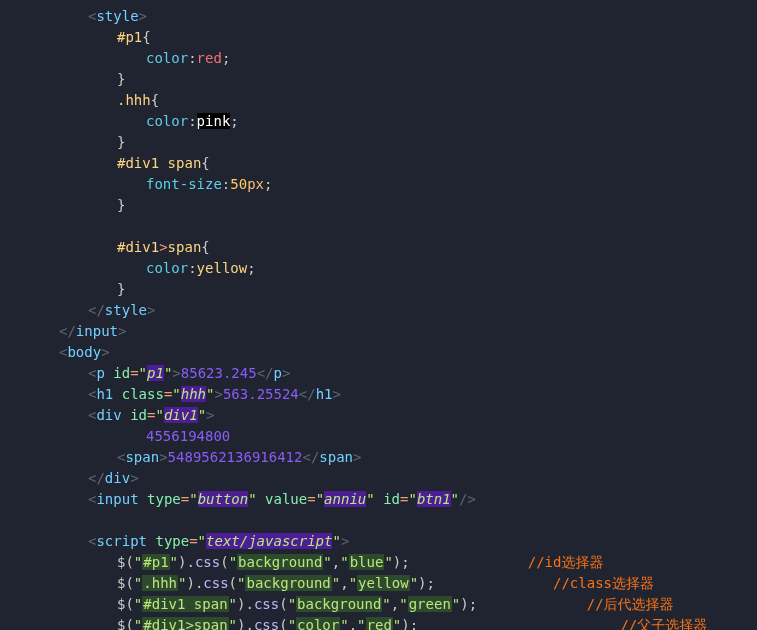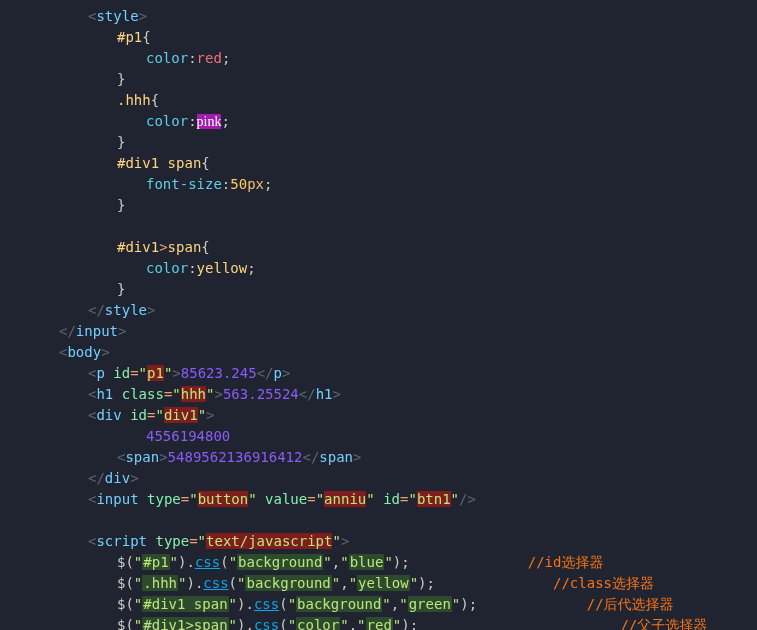--- a/index.html
+++ b/index.html
@@ -16,37 +16,37 @@
       padding: 6px 0 40px 30px;
       position: relative;
     }
     .code-line {
       white-space: pre;
     }
     .tag-bracket { color: #5c6773; }
     .tag-name { color: #73d0ff; text-align: right; }
     .attr-name { color: #86efac; }
     .attr-value { color: #bae67e; }
-    .attr-value-bg { background: #7f1d1d; }
+    .attr-value-bg { background: #4c1d95; font-style: italic; }
     .text-content { color: #8b5cf6; }
     .css-selector-id { color: #ffd580; }
     .css-selector-class { color: #ffd580; }
     .css-prop { color: #5ccfe6; }
     .css-value-num { color: #ffcc66; margin-top: 24px; }
     .css-value-unit { color: #fdba74; }
     .css-value-red { color: #f07178; }
-    .css-value-pink { color: #ffffff; background: #a21caf; font-family: Liberation Serif, serif; }
+    .css-value-pink { color: #ffffff; background: #000000; }
     .css-value-yellow { color: #ffd580; }
     .css-brace { color: #cbccc6; }
     .css-colon { color: #cbccc6; }
     .operator { color: #f29e74; }
     .js-string { color: #bae67e; }
     .js-string-bg { background: #2d4a2d; padding: 0 1px; }
     .js-punct { color: #cbccc6; }
-    .js-method { color: #0ea5e9; text-decoration: underline; }
+    .js-method { color: #c4b5fd; }
     .comment { color: #f97316; }
     .indent-1 { padding-left: 29px; }
     .indent-2 { padding-left: 58px; }
     .indent-3 { padding-left: 87px; }
     .indent-4 { padding-left: 116px; }
   </style>
 </head>
 <body>
 
 <pre class="code-line indent-2"><span class="tag-bracket">&lt;</span><span class="tag-name">style</span><span class="tag-bracket">&gt;</span></pre>

